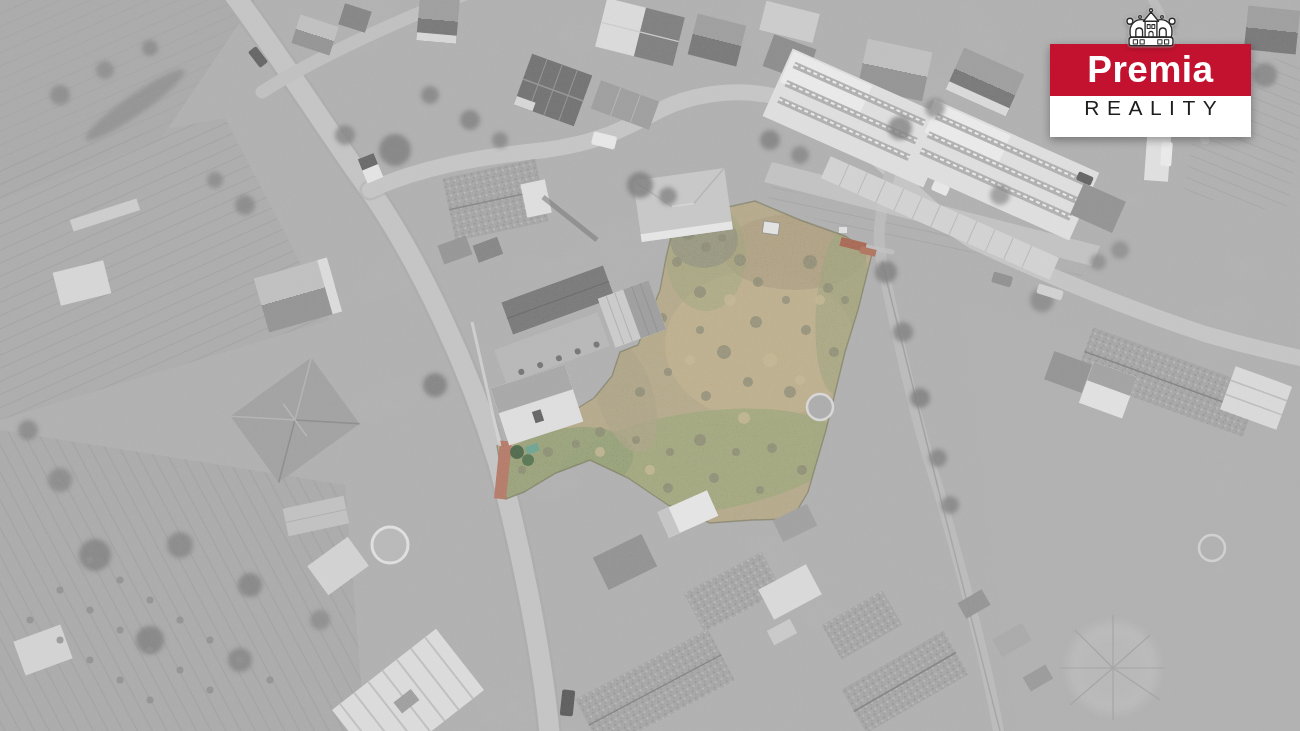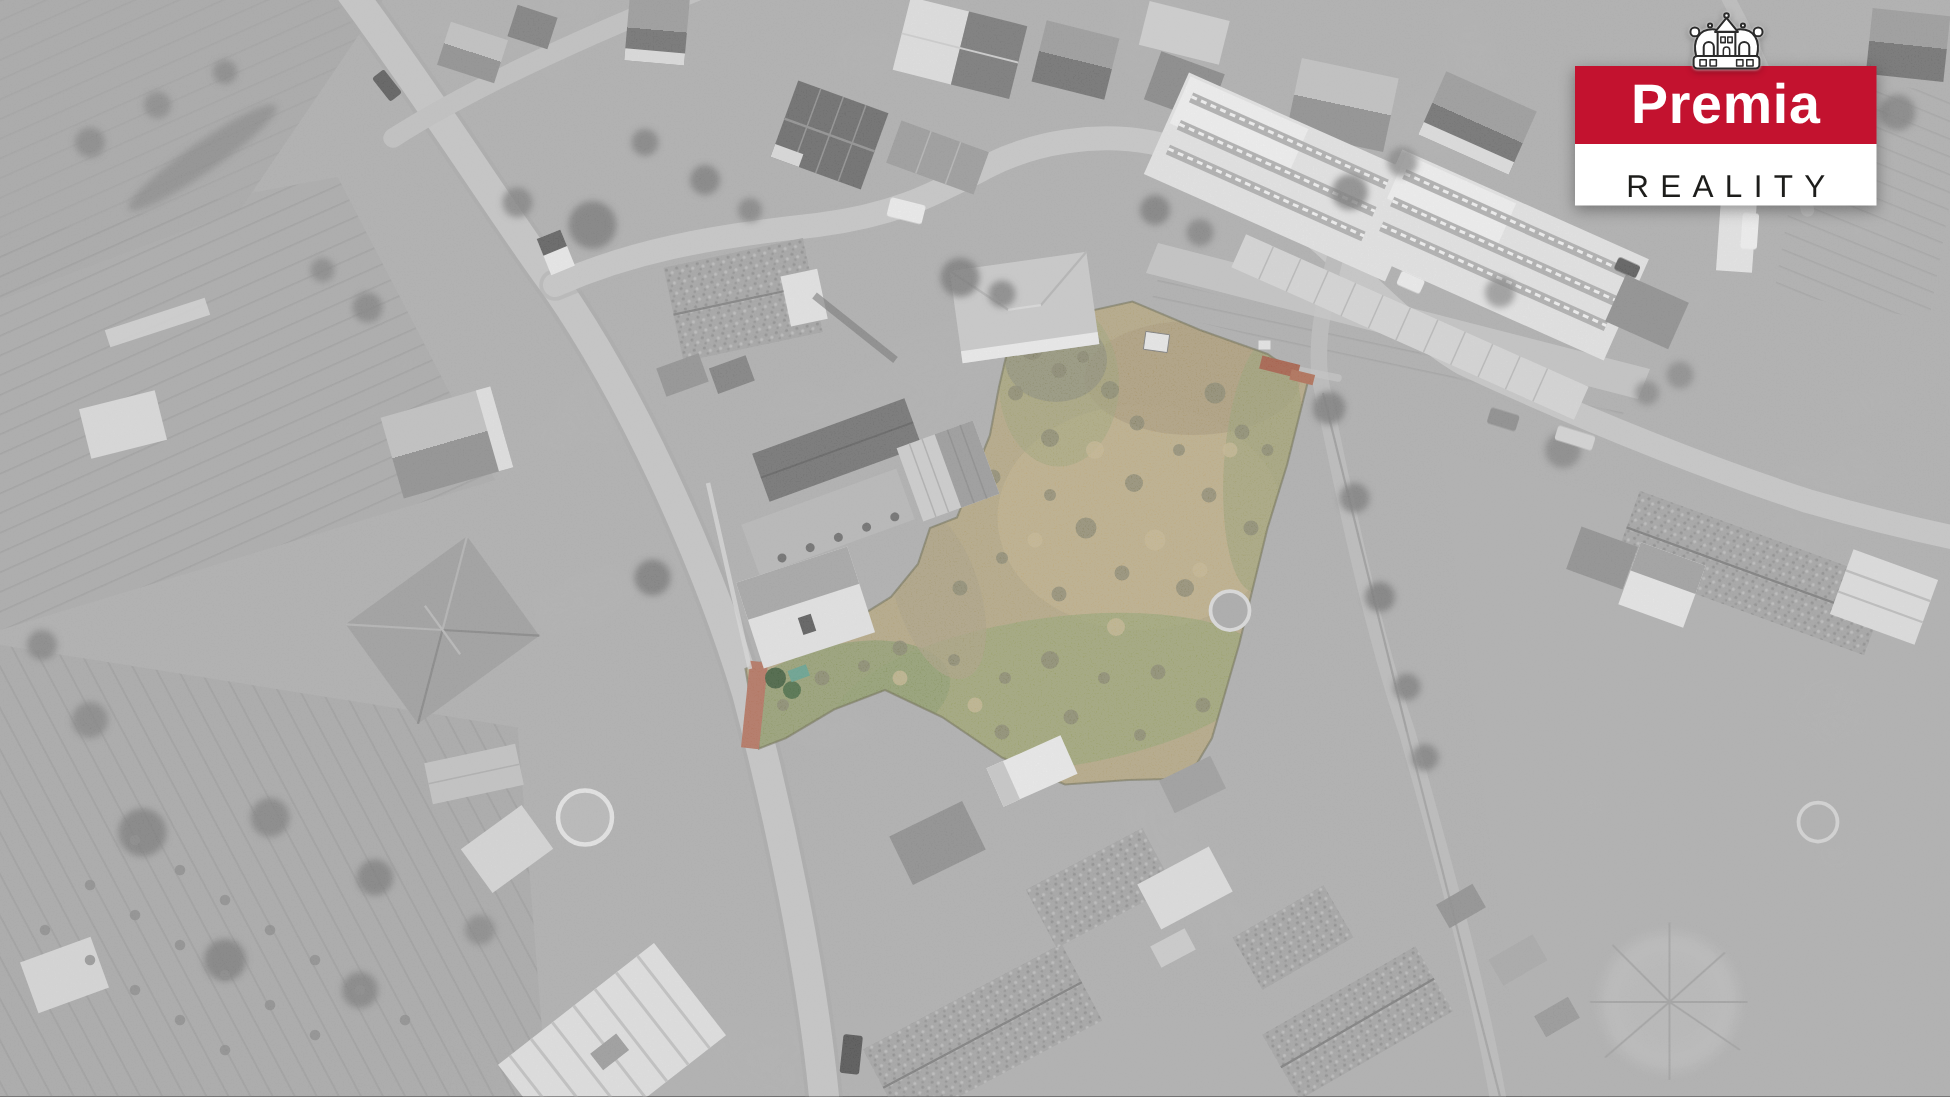--- a/index.html
+++ b/index.html
@@ -6,21 +6,21 @@
   .stage{position:relative;width:1300px;height:731px;overflow:hidden;background:#b3b3b3;
          font-family:"Liberation Sans",sans-serif;}
   .scene-svg{position:absolute;left:0;top:0;width:1300px;height:731px;display:block;}
   
   .logo{position:absolute;left:1038px;top:5px;width:201px;padding-left:12px;}
   .crown{display:block;width:54px;height:46px;margin:0 auto -7px auto;position:relative;z-index:2;
          filter:drop-shadow(0 0 1px rgba(255,255,255,.9)) drop-shadow(0 1px 2px rgba(0,0,0,.35));}
   .logo-boxes{filter:drop-shadow(0 3px 5px rgba(0,0,0,.35));}
   .logo-brand{height:52px;background:#c3122f;color:#ffffff;display:flex;align-items:center;justify-content:center;
               font-size:37px;font-weight:700;letter-spacing:0.5px;}
-  .logo-sub{height:41px;background:#ffffff;color:#1d1d1b;display:flex;align-items:flex-end;justify-content:center;
+  .logo-sub{height:41px;background:#ffffff;color:#1d1d1b;display:flex;align-items:flex-start;justify-content:center;
             font-size:21px;font-weight:400;letter-spacing:7.5px;}
   .logo-sub span{margin-right:-7.5px;}
 </style>
 </head>
 <body>
 
 <div class="stage">
 
 <svg class="scene-svg" viewBox="0 0 1300 731" xmlns="http://www.w3.org/2000/svg">
   <defs>

